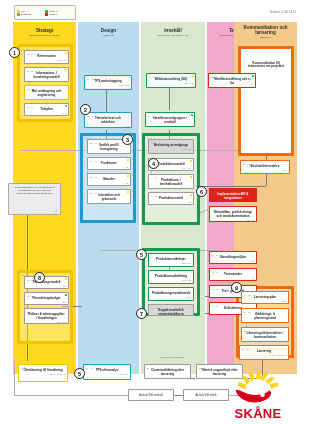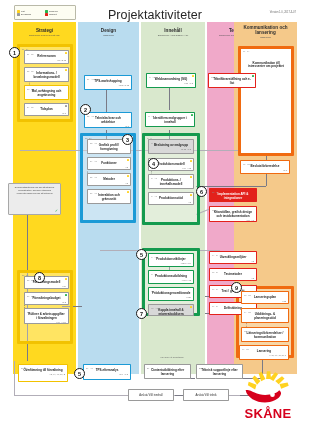--- a/index.html
+++ b/index.html
@@ -139,21 +139,21 @@
   }
   .note .nline {
     font-size:2.2px; color:#3c3c3c; line-height:3.1px; text-align:center;
   }
   .note .ncheck {
     position:absolute; right:2px; bottom:1.5px; font-size:4px; color:#2bb24c;
     line-height:4px;
   }
 
   
-  .logo { position:absolute; right:4px; bottom:4px; width:56px; height:50px; z-index:35; }
+  .logo { position:absolute; right:14px; bottom:4px; width:56px; height:50px; z-index:35; }
   .logo .word {
     position:absolute; left:0; bottom:0; width:100%; text-align:center;
     font-size:13px; font-weight:bold; color:#d6001c; letter-spacing:0.3px;
     line-height:13px;
   }
   .logo .region {
     position:absolute; left:5px; bottom:13.5px;
     font-size:2.6px; font-weight:bold; color:#ffffff; letter-spacing:0.2px;
     z-index:3;
   }
@@ -175,21 +175,20 @@
     <div class="li">
       <span class="sw" style="background:#9a9a9a"></span>
       <span class="lt">Ej påbörjad</span>
     </div>
     <div class="li">
       <span class="sw" style="background:#e3211b"></span>
       <span class="lt">Försenat</span>
     </div>
   </div>
 
-  <div class="title">Projektaktiviteter</div>
   <div class="version">Version 1.0, 2017-3-07</div>
 
   <div class="lane" id="lane-strategi">
     <div class="lane-head">
       <div class="lane-title">Strategi</div>
       <div class="lane-sub">Sakkunnig: Jesper Nuvist (JN)</div>
     </div>
   </div>
 
   <div class="lane" id="lane-design">

